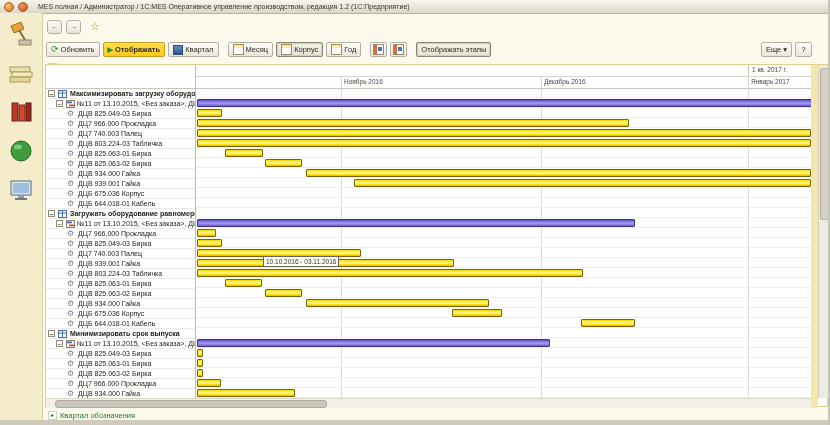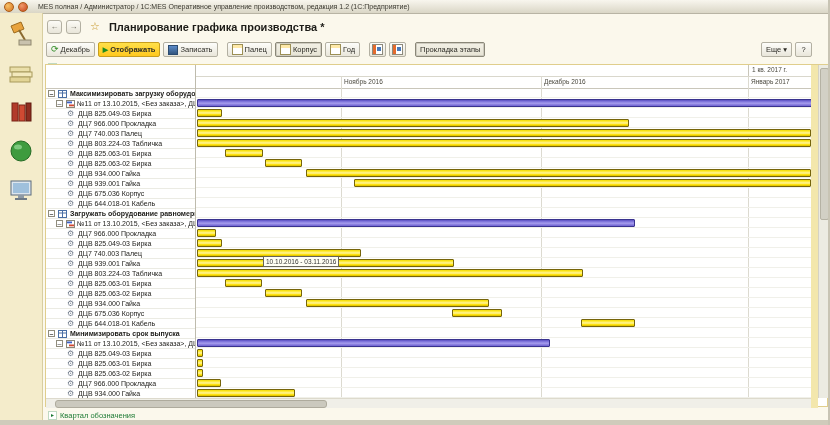--- a/index.html
+++ b/index.html
@@ -132,59 +132,58 @@
       </svg>
     </div>
   </div>
 
   <div class="main">
 
     <div class="navrow">
       <button class="navbtn">←</button>
       <button class="navbtn">→</button>
       <span class="star">☆</span>
-      <span class="page-title">Планирование графика производства *</span>
     </div>
 
     <div class="toolbar">
       <button class="tbtn">
         <span class="ic ic-refresh">⟳</span>
-        <span>Декабрь</span>
+        <span>Обновить</span>
         </button>
       <button class="tbtn accent">
         <span class="ic ic-play">▶</span>
         <span>Отображать</span>
         </button>
       <button class="tbtn">
         <span class="ic ic-save"></span>
-        <span>Записать</span>
+        <span>Квартал</span>
         </button>
       <span class="sp"></span>
       <button class="tbtn">
         <span class="ic ic-cal"></span>
-        <span>Палец</span>
+        <span>Месяц</span>
         </button>
       <button class="tbtn pressed">
         <span class="ic ic-cal"></span>
         <span>Корпус</span>
         </button>
       <button class="tbtn">
         <span class="ic ic-cal"></span>
         <span>Год</span>
         </button>
       <span class="sp"></span>
       <button class="tbtn iconic">
         <span class="ic-scale"></span>
         </button>
       <button class="tbtn iconic">
         <span class="ic-scale"></span>
         </button>
       <span class="sp"></span>
       <button class="tbtn pressed">
-        <span>Прокладка этапы</span>
+        <span>Отображать этапы</span>
         </button>
       <button class="tbtn pushR">
         <span>Еще ▾</span>
         </button>
       <button class="tbtn iconic" style="margin-right:14px;">
         <span>?</span>
         </button>
     </div>
 
     <div class="linkrow filterrow">

